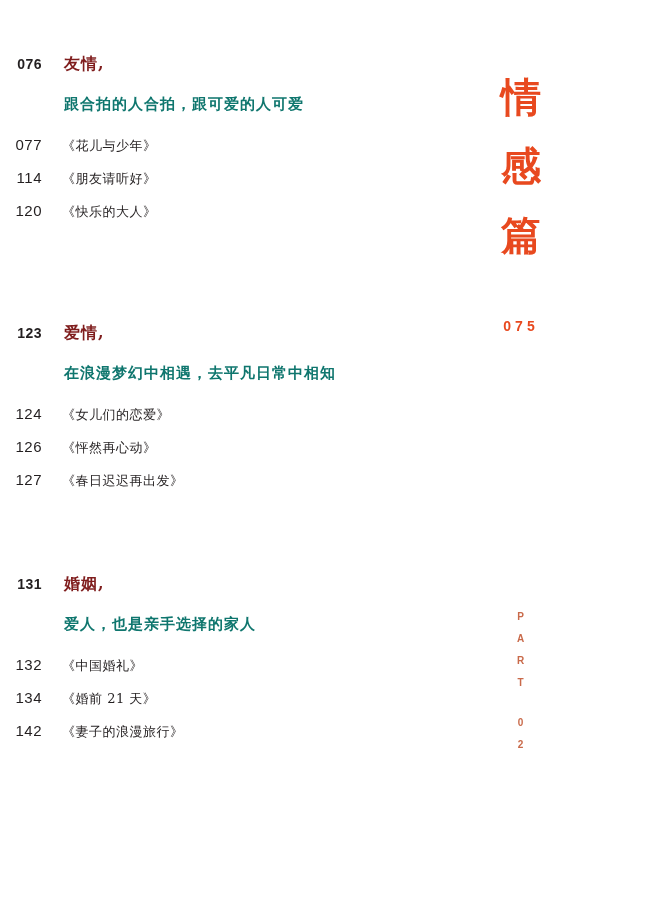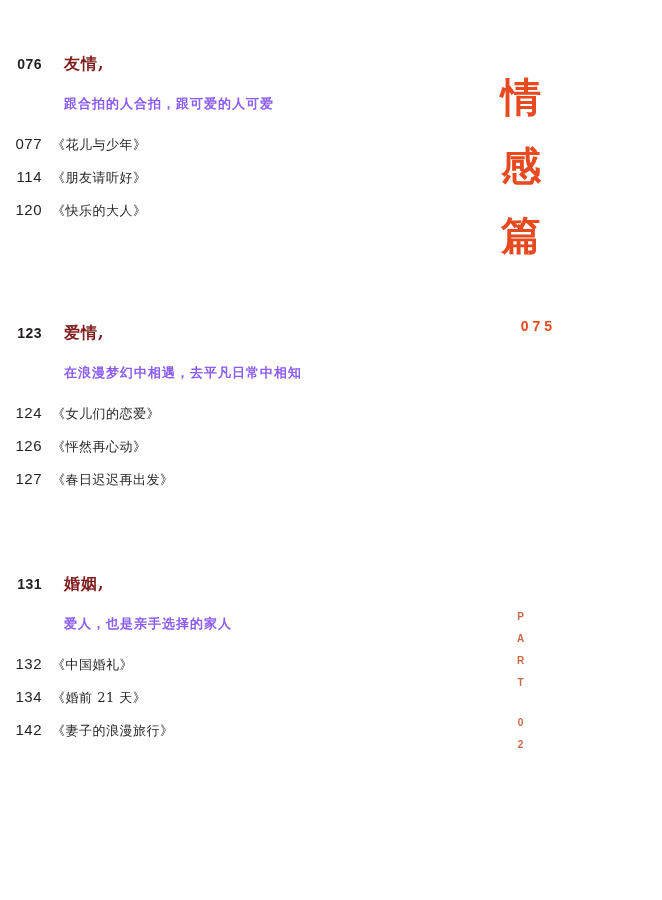--- a/index.html
+++ b/index.html
@@ -40,21 +40,21 @@
     font-size: 40px;
     line-height: 69px;
     color: #e8491f;
     letter-spacing: 0;
   }
   .side-number {
     position: absolute;
     left: 486px;
     top: 318px;
     width: 70px;
-    text-align: right;
+    text-align: center;
     font-family: "Liberation Sans", sans-serif;
     font-weight: 700;
     font-size: 14px;
     letter-spacing: 4px;
     color: #e8491f;
   }
 
   
   .part-vert {
     position: absolute;
@@ -104,22 +104,22 @@
     font-family: "DejaVu Serif", "Liberation Serif", serif;
     font-weight: 700;
     font-size: 16px;
     color: #7f1d1d;
     letter-spacing: 1px;
   }
   .sec-title-sub {
     margin-top: 20px;
     font-family: Liberation Serif, serif;
     font-weight: 700;
-    font-size: 13px;
-    color: #8b5cf6;
+    font-size: 15px;
+    color: #0f766e;
     letter-spacing: 1px;
   }
 
   .entries {
     margin-top: 22px;
   }
   .entry {
     display: flex;
     align-items: baseline;
     height: 33px;
@@ -127,21 +127,21 @@
   .entry-num {
     width: 42px;
     text-align: right;
     font-family: "Liberation Sans", sans-serif;
     font-size: 15px;
     font-weight: 400;
     color: #231f20;
     letter-spacing: 0.5px;
   }
   .entry-title {
-    margin-left: 10px;
+    margin-left: 20px;
     font-family: "DejaVu Serif", "Liberation Serif", serif;
     font-size: 13px;
     color: #231f20;
     letter-spacing: 0.5px;
   }
 </style>
 </head>
 <body>
 
 <div class="page">

